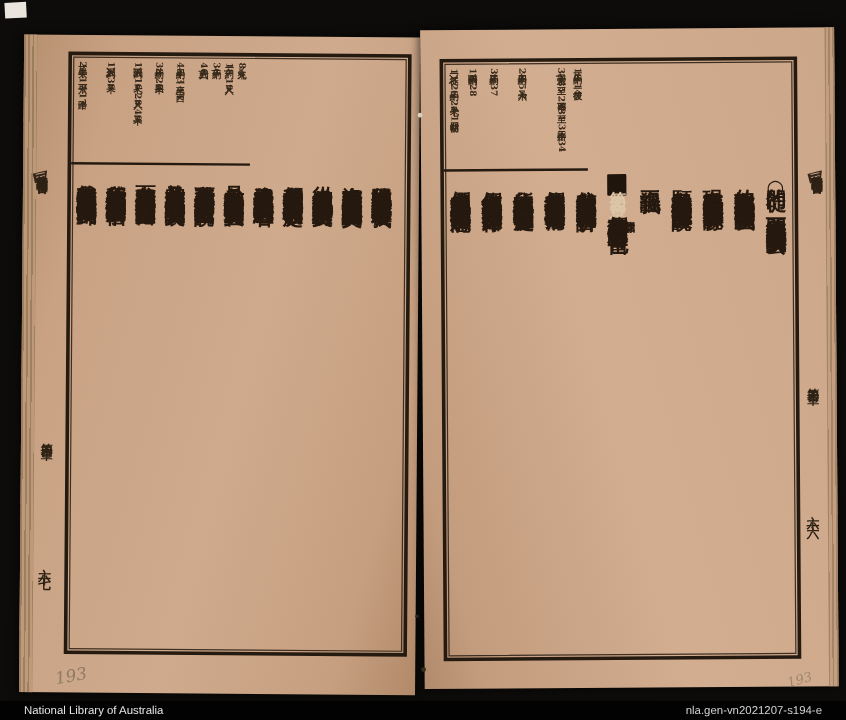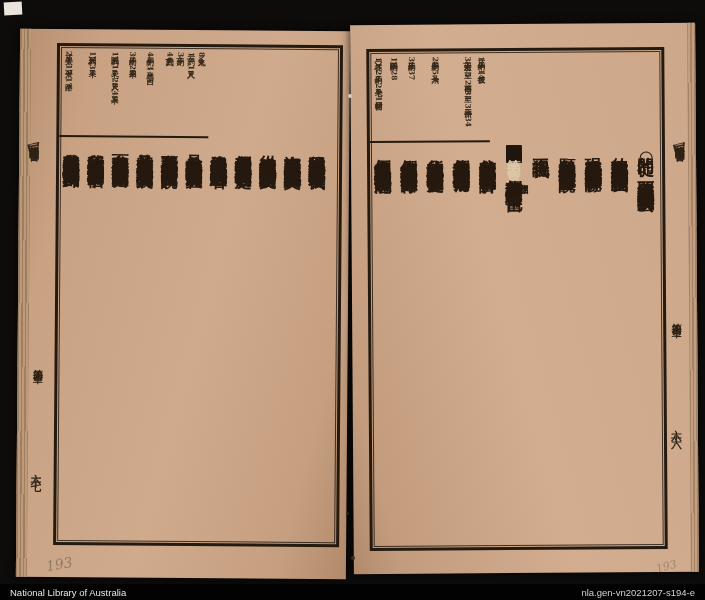--- a/index.html
+++ b/index.html
@@ -60,21 +60,21 @@
   .corner-patch{position:absolute;left:4px;top:2px;width:18px;height:13px;background:#eae5dc;transform:rotate(-3deg);}
   .pencil{position:absolute;color:#8d7c64;font-style:italic;font-family:"DejaVu Serif",serif;}
   .pencil-l{left:46px;top:556px;font-size:14px;transform:rotate(-10deg);}
   .pencil-r{left:656px;top:560px;font-size:11px;transform:rotate(-16deg);opacity:.75;}
   .dot{position:absolute;border-radius:50%;}
   .dot1{left:348px;top:94px;width:4px;height:4px;background:#d9cfc0;}
   .dot2{left:346px;top:512px;width:3px;height:3px;background:#30261a;}
   .dot3{left:351px;top:556px;width:4px;height:4px;background:#3a2d1f;}
   
   .credit-bar{position:absolute;left:0;right:0;bottom:0;height:16px;background:#020202;
-    display:flex;justify-content:space-between;align-items:center;padding:0 10px;
+    display:flex;justify-content:space-between;align-items:center;padding:0 20px;
     font-family:"Liberation Sans",sans-serif;font-size:9.5px;color:#e6e6e6;}
   .credit-bar .id{color:#d2d2d2;}
 </style>
 </head>
 <body>
 
 <div class="stage">
 
   <div class="corner-patch"></div>
 

